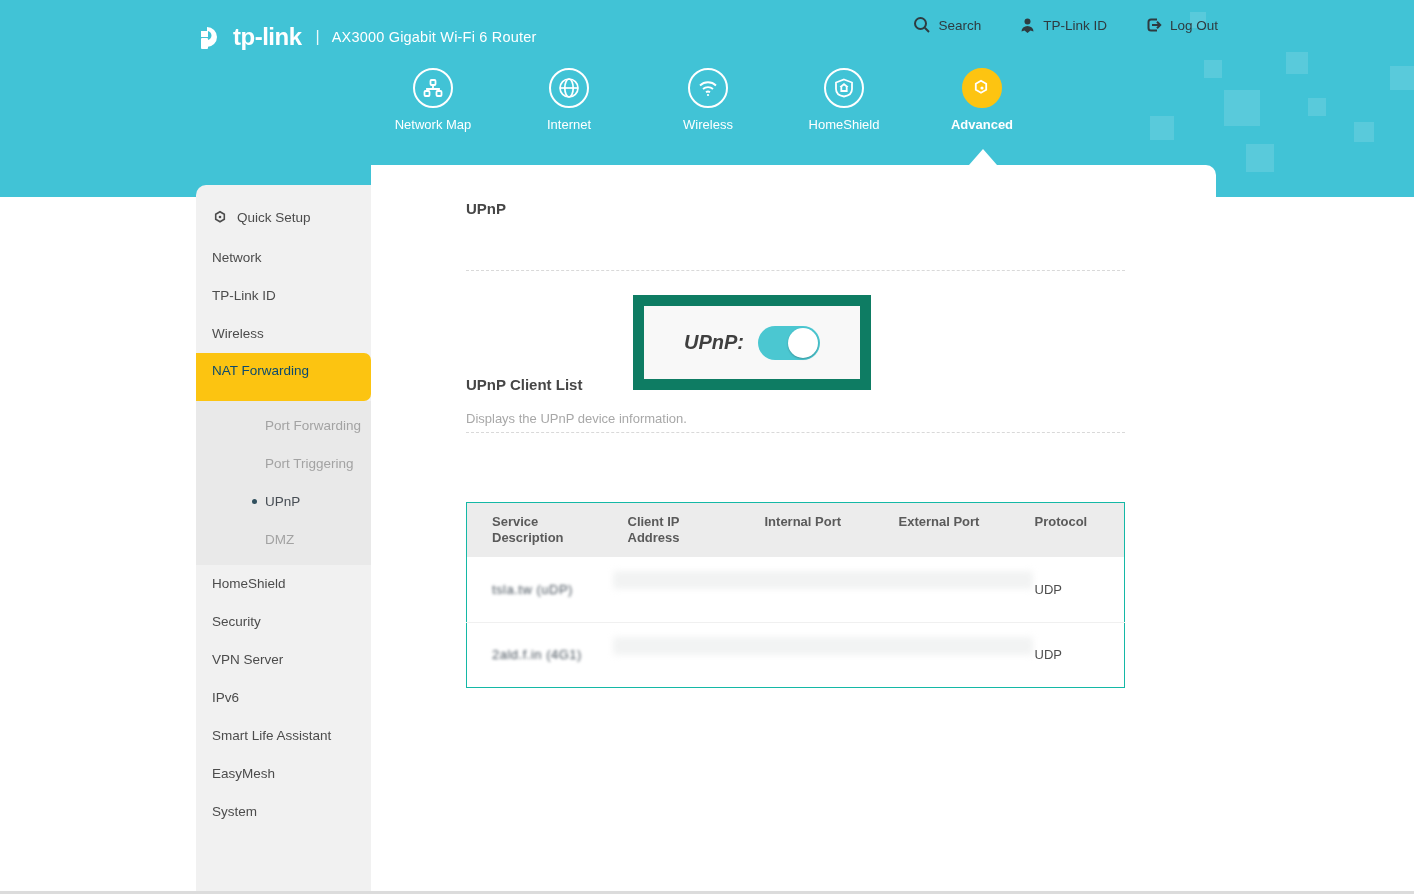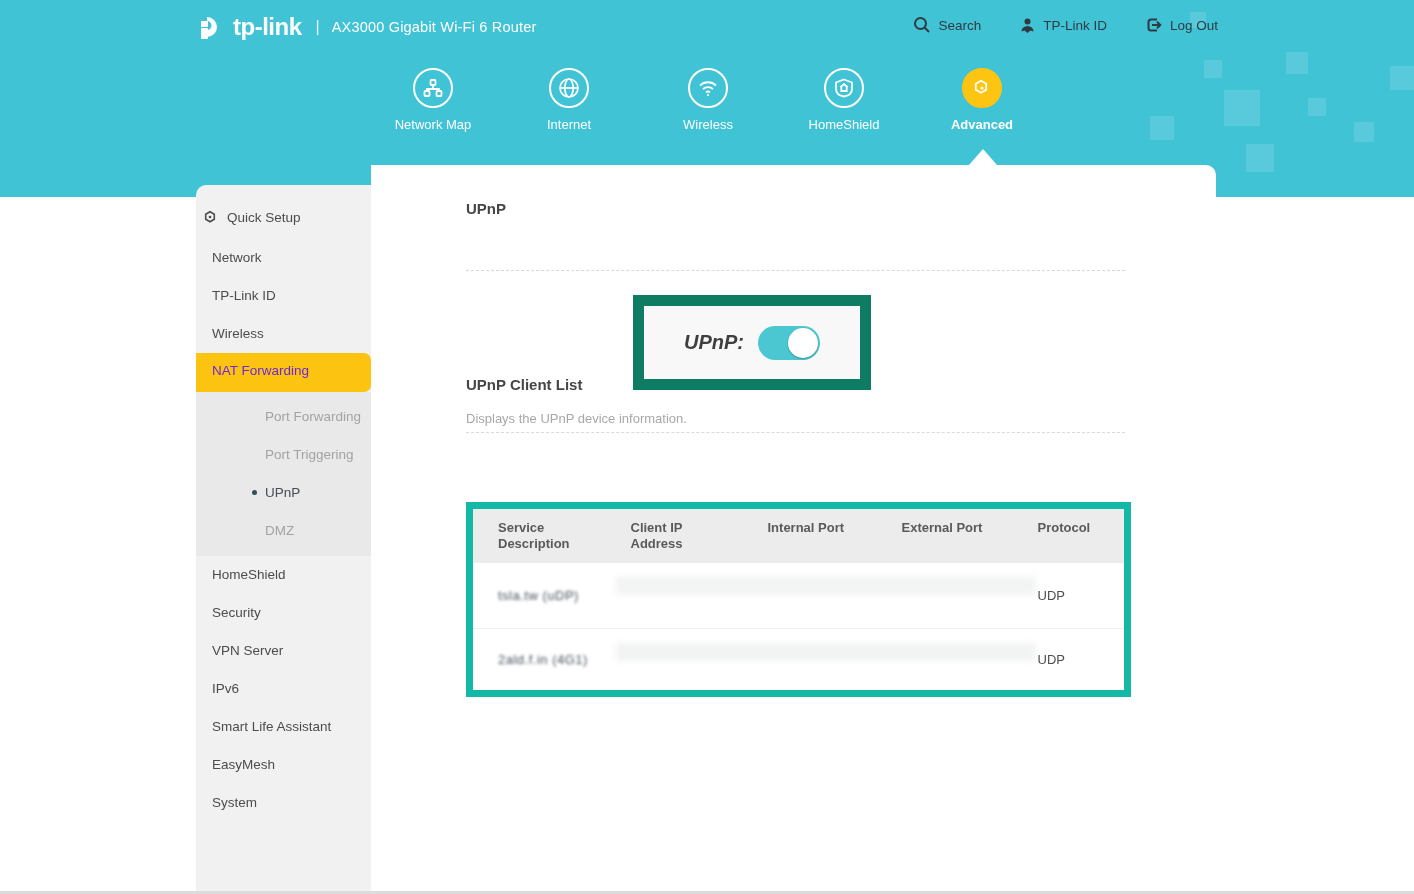--- a/index.html
+++ b/index.html
@@ -5,21 +5,21 @@
   * { margin:0; padding:0; box-sizing:border-box; }
   html,body { width:1414px; height:894px; overflow:hidden; background:#fff;
               font-family:"Liberation Sans", sans-serif; }
 
   
   #band { position:absolute; left:0; top:0; width:1414px; height:197px; background:#41c3d6; }
   .sq { position:absolute; background:rgba(255,255,255,0.13); }
 
   
   #hdr { position:absolute; left:0; top:0; width:1414px; height:55px; }
-  #logo-wrap { position:absolute; left:193px; top:9px; display:flex; align-items:center; color:#fff;justify-content:space-between; }
+  #logo-wrap { position:absolute; left:193px; top:19px; display:flex; align-items:center; color:#fff;justify-content:space-between; }
   #brand-text { font-size:24px; font-weight:bold; letter-spacing:-0.5px; margin-left:4px; }
   #brand-sep { font-size:16px; margin:0 12px 0 14px; opacity:.9; }
   #product-name { font-size:14.5px; letter-spacing:.2px; }
   #hdr-actions { position:absolute; right:196px; top:16px; display:flex; align-items:center; gap:38px;
                  color:#2e3b40; font-size:13.5px; }
   .hdr-item { display:flex; align-items:center; gap:7px; cursor:pointer; }
 
   
   .nav-item { position:absolute; top:68px; width:120px; text-align:center; color:#fff; cursor:pointer; }
   .nav-circ { width:40px; height:40px; border-radius:50%; border:2px solid #fff; margin:0 auto;
@@ -30,23 +30,23 @@
   #nav-pointer { position:absolute; left:969px; top:149px; width:0; height:0;
                  border-left:14px solid transparent; border-right:14px solid transparent;
                  border-bottom:16px solid #fff; }
 
   
   #content-panel { position:absolute; left:371px; top:165px; width:845px; height:729px;
                    background:#fff; border-radius:0 10px 0 0; }
   #sidebar { position:absolute; left:196px; top:185px; width:175px; height:709px;
              background:#f1f1f1; border-radius:10px 0 0 0; font-size:13.5px; color:#4c4c4c; }
   .sb-item { height:38px; line-height:38px; padding-left:16px; cursor:pointer; }
-  #sb-quick { display:flex; align-items:center; gap:9px; height:44px; padding-left:6px; margin-top:10px; cursor:pointer; }
-  #sb-nat { height:39px; line-height:35px; padding-left:16px; background:#fcc411;
-            border-radius:0 7px 7px 0; color:#6d28d9; cursor:pointer; }
+  #sb-quick { display:flex; align-items:center; gap:9px; height:44px; padding-left:16px; margin-top:10px; cursor:pointer; }
+  #sb-nat { height:48px; line-height:35px; padding-left:16px; background:#fcc411;
+            border-radius:0 7px 7px 0; color:#0c4a6e; cursor:pointer; }
   #sb-sub { background:#e9e9e9; padding:6px 0; }
   .sb-sub-item { height:38px; line-height:38px; padding-left:29px; color:#a3a3a3; cursor:pointer;margin-left:40px; }
   .sb-sub-item.selected { color:#474d54; padding-left:16px; }
   .sb-bullet { display:inline-block; width:5px; height:5px; border-radius:50%; background:#31505e;
                vertical-align:middle; margin-right:8px; margin-top:-2px; }
 
   
   #main { position:absolute; left:95px; top:0; width:659px; height:729px; }
   .sec-title { position:absolute; font-size:15px; font-weight:bold; color:#464646; }
   .sec-desc { position:absolute; font-size:13px; color:#a8a8a8; line-height:18px; width:655px; }
@@ -57,21 +57,21 @@
             display:flex; align-items:center; justify-content:center; gap:14px; }
   #toggle-label { font-size:20px; font-weight:bold; color:#3f3f3f;font-style:italic; }
   #toggle { width:62px; height:34px; border-radius:17px; background:#4bc7d1; position:relative; cursor:pointer; }
   #toggle-knob { position:absolute; right:2px; top:2px; width:30px; height:30px; border-radius:50%;
                  background:#fff; box-shadow:0 1px 2px rgba(0,0,0,.25); }
 
   #total-row { position:absolute; top:297px; width:659px; display:flex; justify-content:space-between; align-items:center;margin-top:48px; }
   #total-label { font-size:13.5px; color:#4e4e4e; }
   #refresh { display:flex; align-items:center; gap:7px; color:#4cc3e6; font-size:13.5px; cursor:pointer; }
 
-  #client-table { position:absolute; top:337px; width:658px; border:7px solid #14b8a6;
+  #client-table { position:absolute; top:337px; width:658px; border:1px solid #14b8a6;
                   border-collapse:collapse; table-layout:fixed; font-size:13px; }
   #client-table col:nth-child(1){width:136px} #client-table col:nth-child(2){width:137px}
   #client-table col:nth-child(3){width:134px} #client-table col:nth-child(4){width:136px}
   #client-table col:nth-child(5){width:115px}
   #client-table thead th { background:#ececec; text-align:left; font-weight:bold; color:#5a5a5a;
                            padding:11px 8px 11px 25px; vertical-align:top; line-height:16px; }
   #client-table tbody td { height:65px; padding-left:25px; color:#4e4e4e; vertical-align:middle; position:relative; }
   #client-table tbody tr + tr td { border-top:1px solid #f0f0f0; }
   .blurred { filter:blur(1.6px); color:#45505a; letter-spacing:.5px; }
   .ghost-strip { position:absolute; left:10px; top:14px; width:420px; height:18px;

